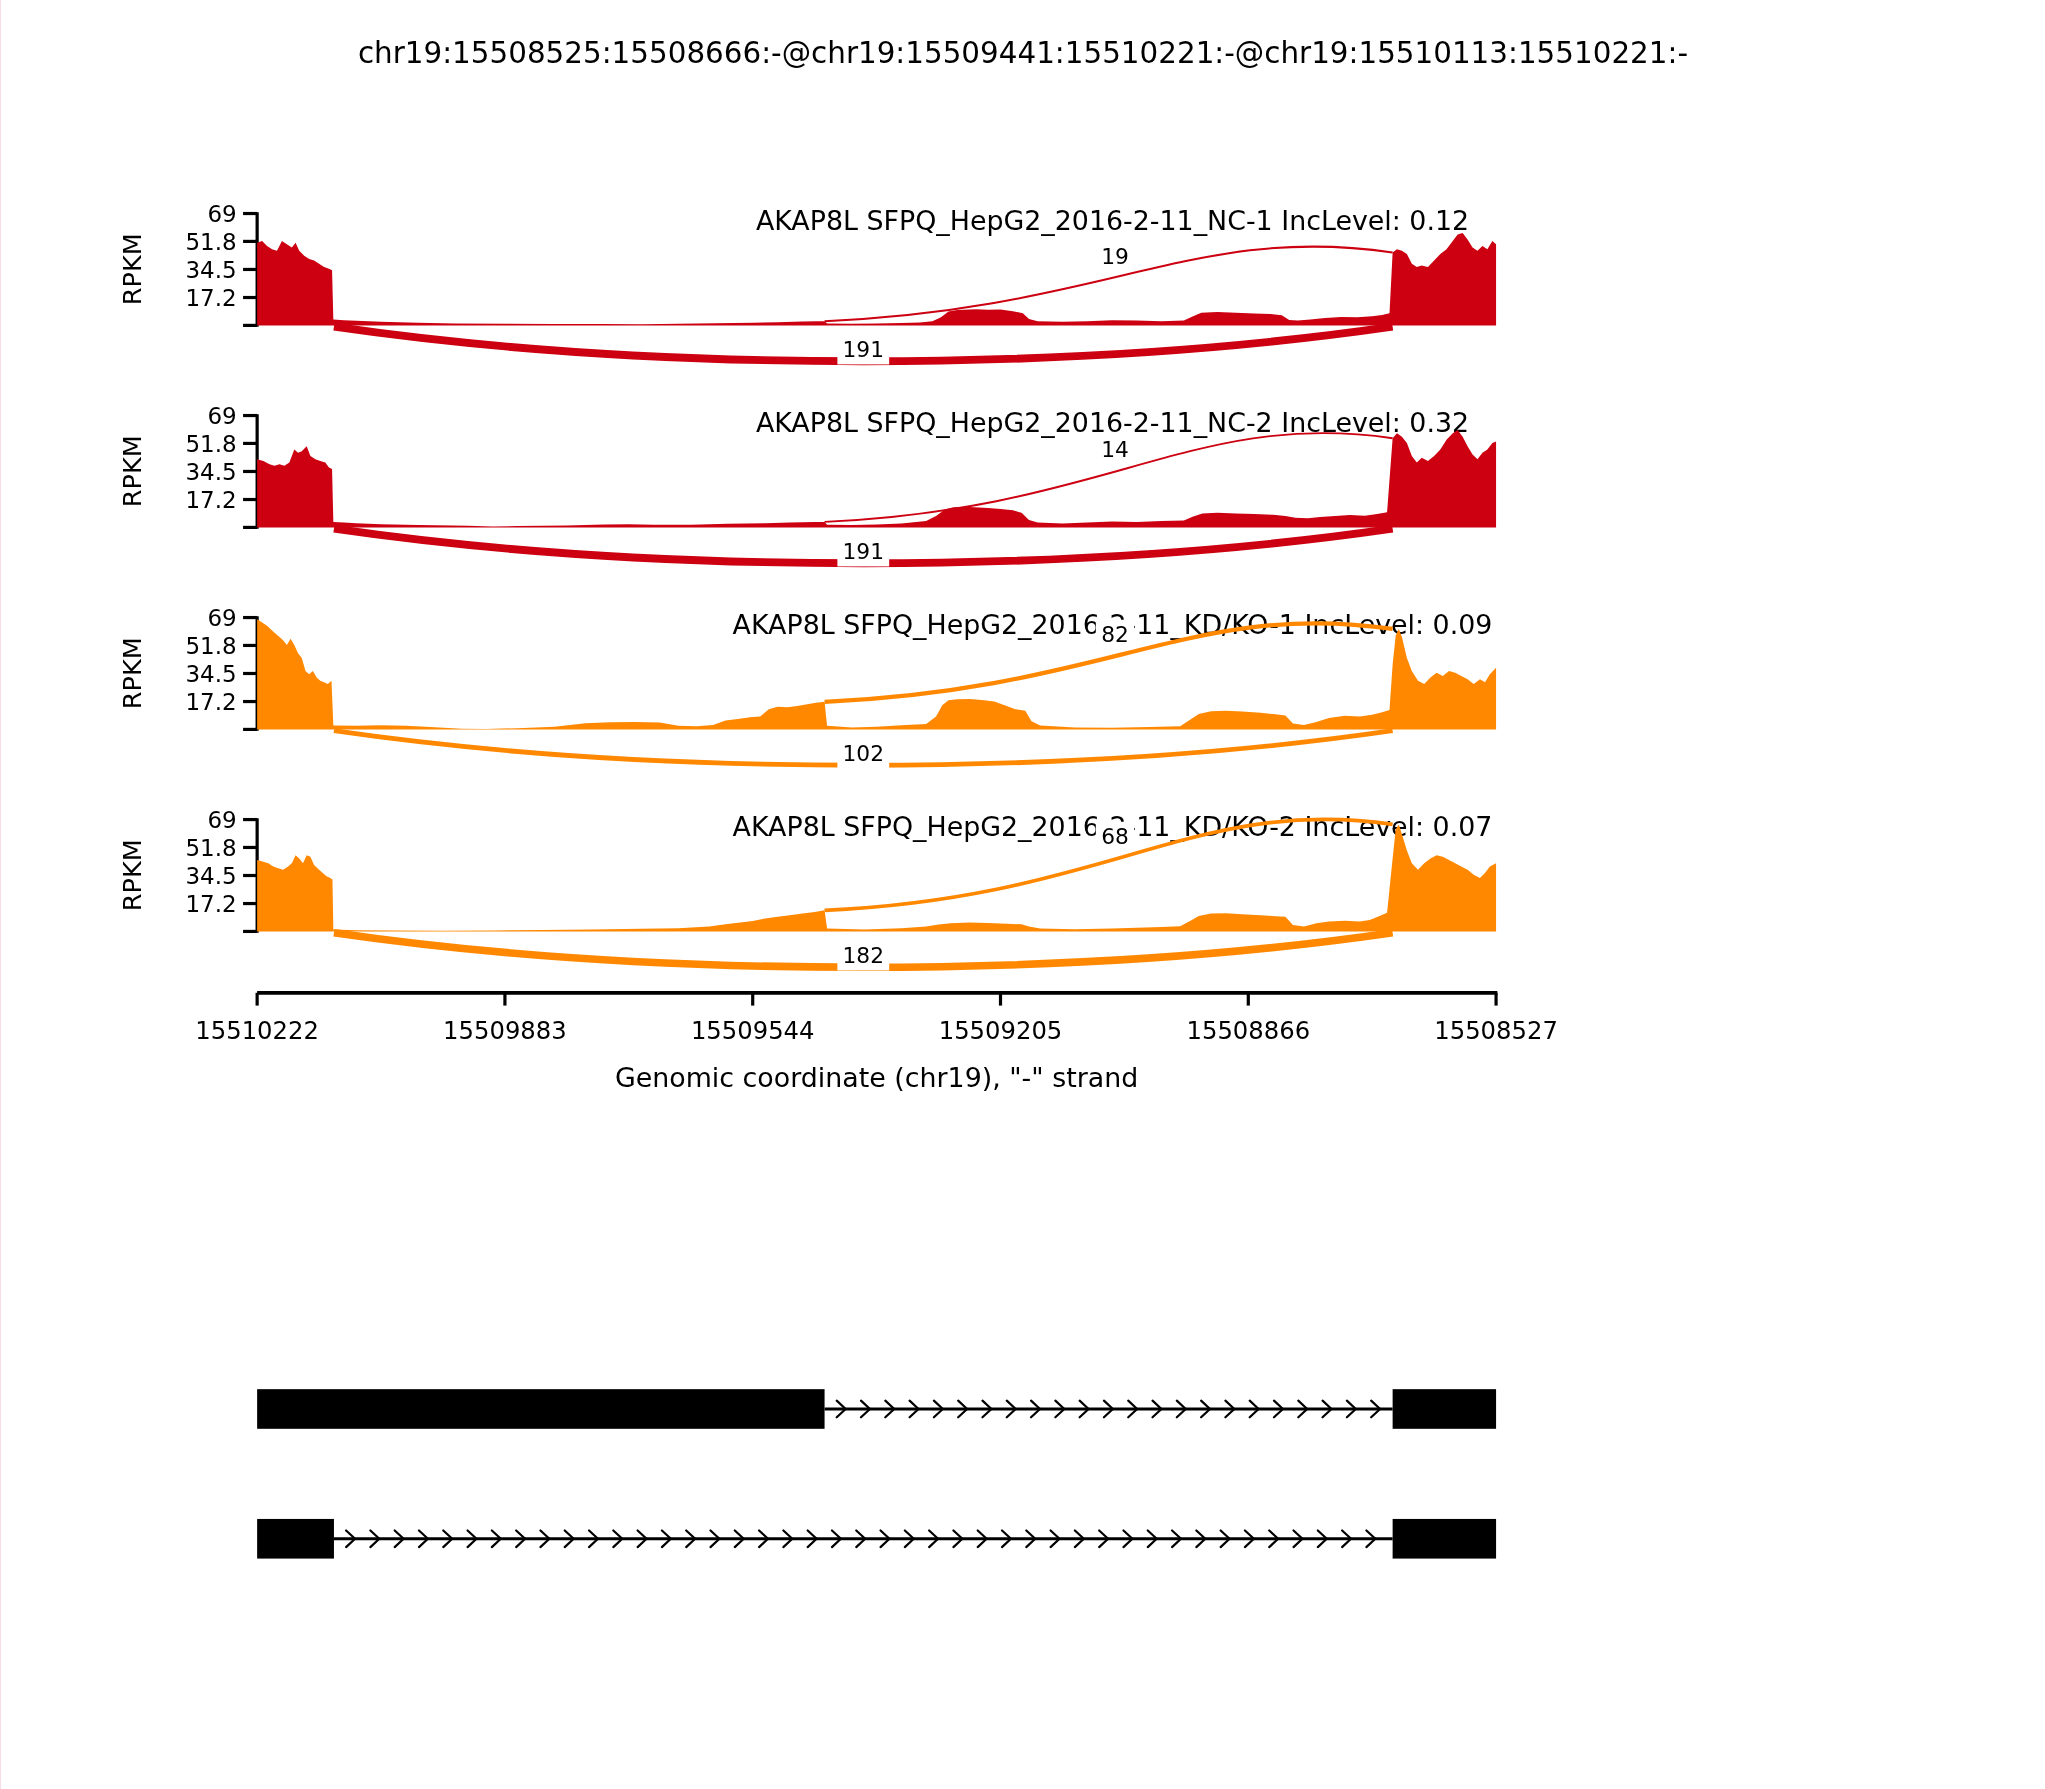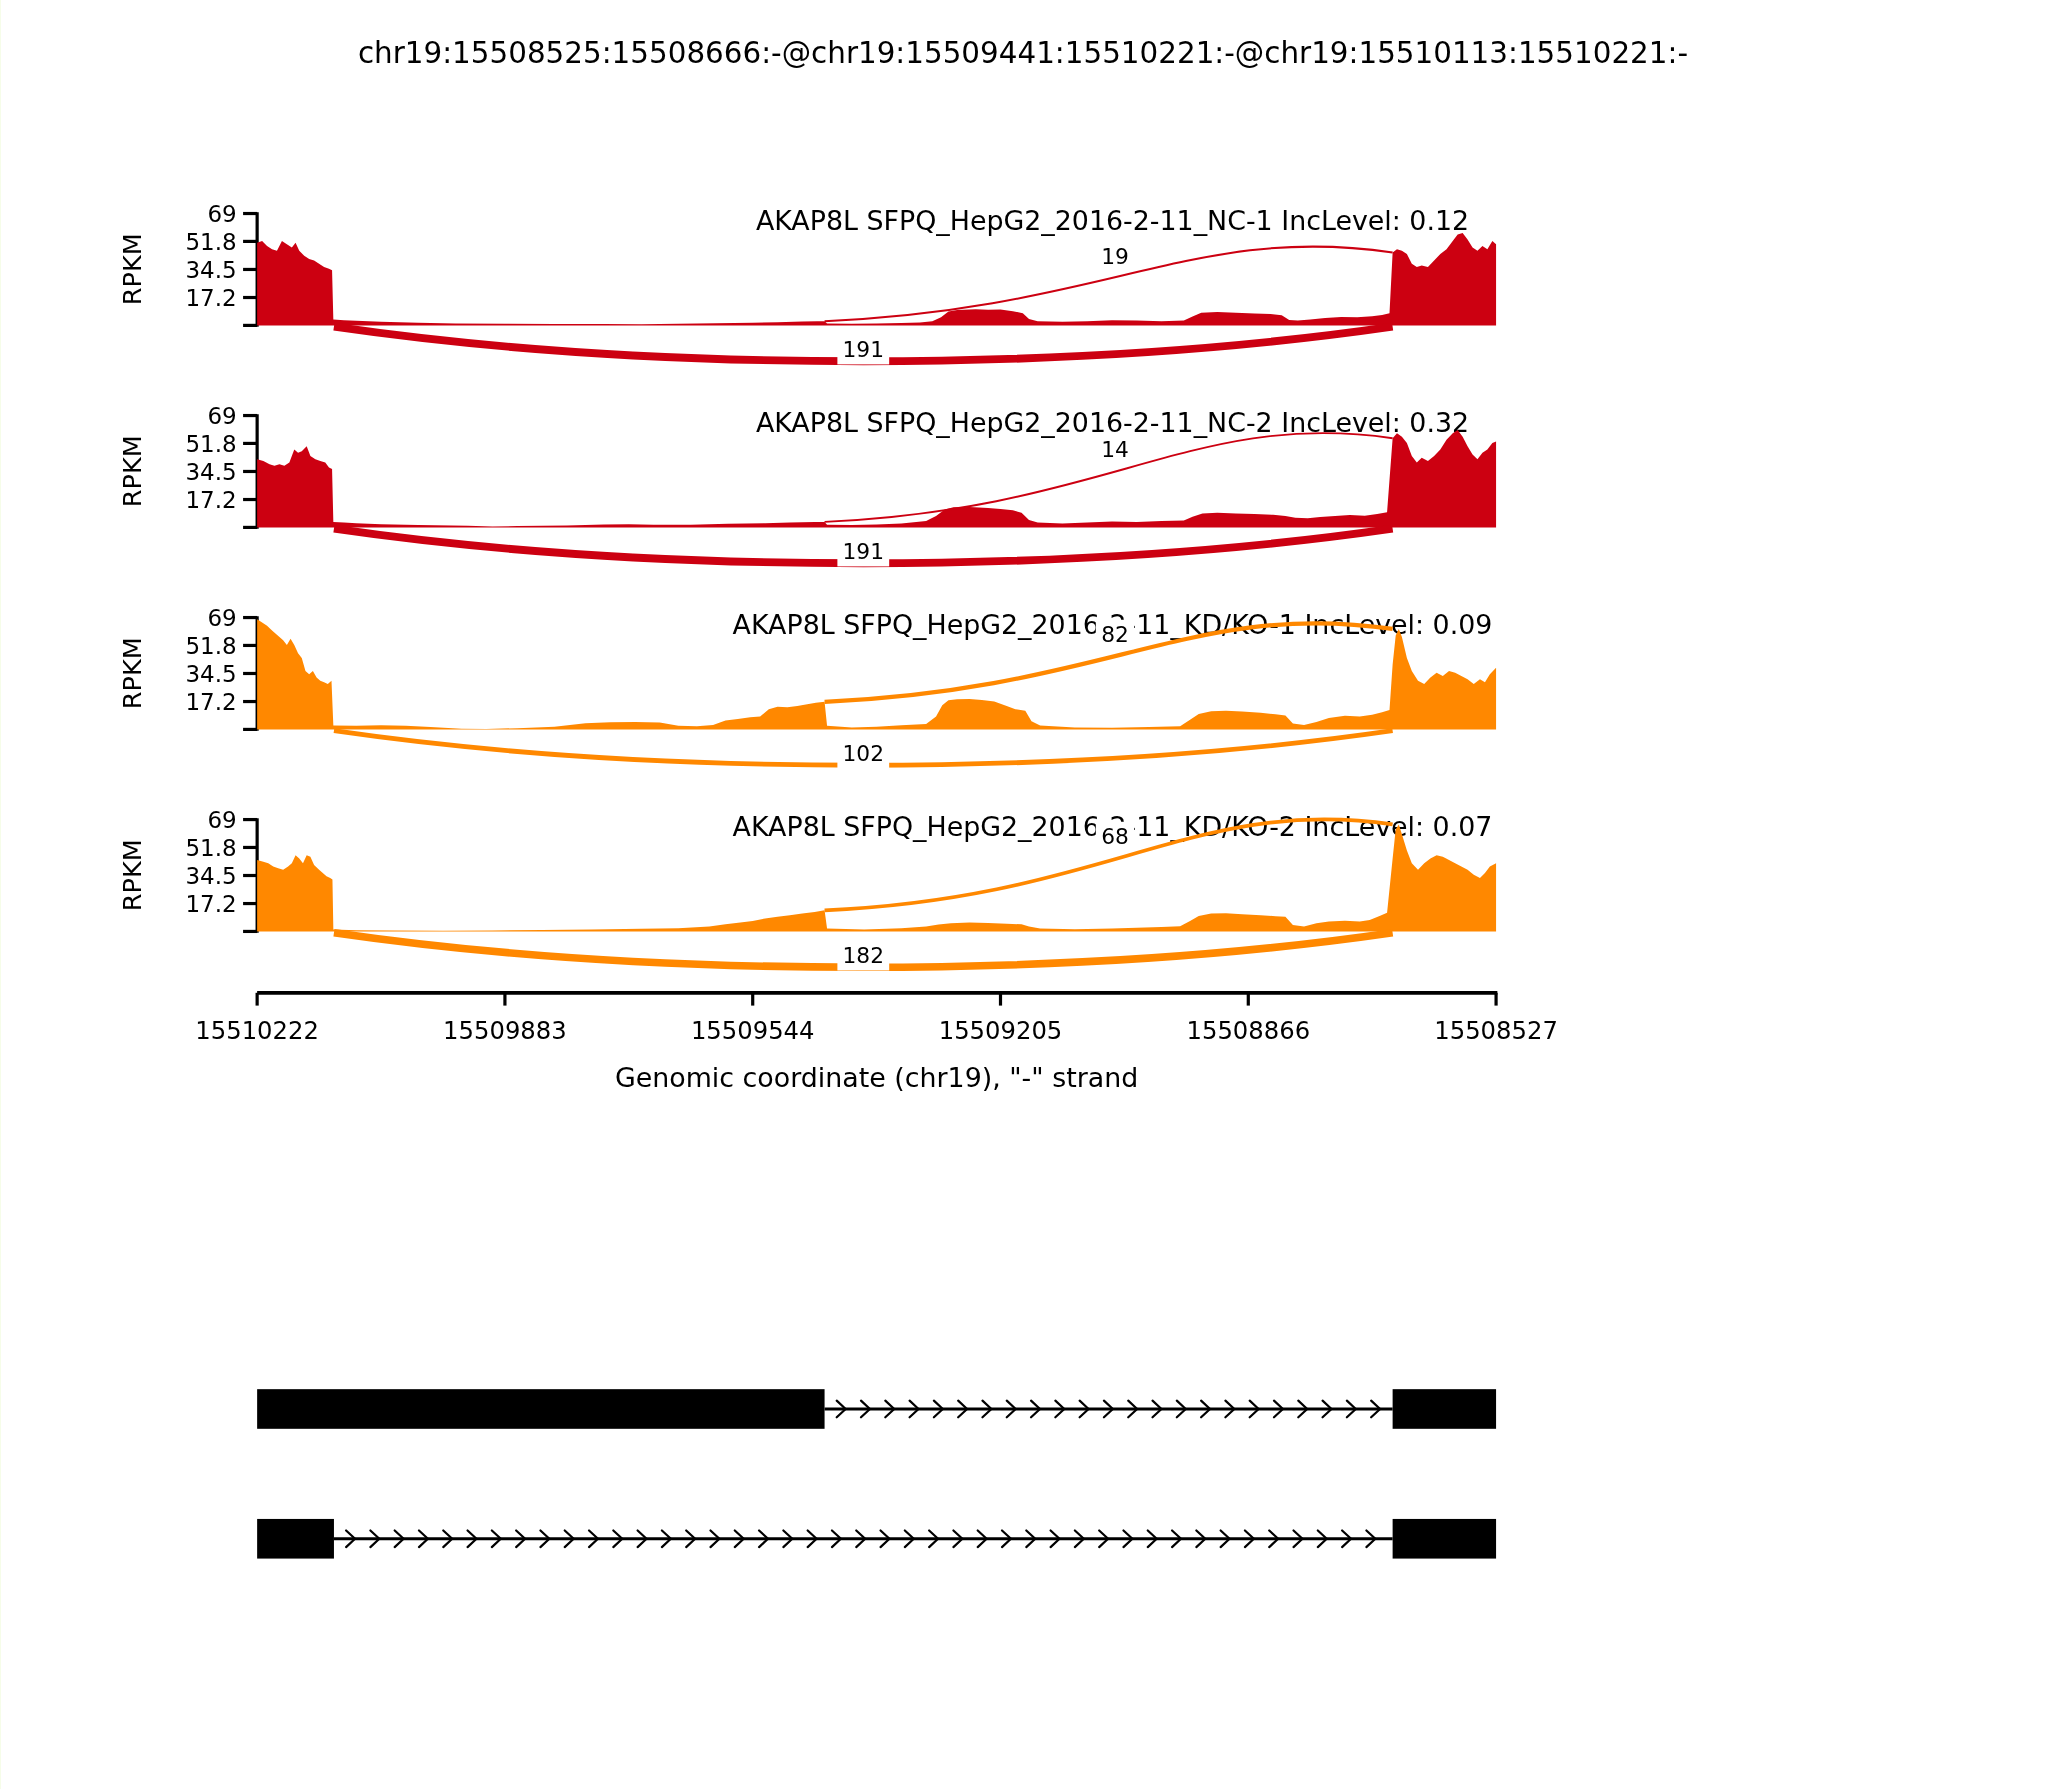--- a/index.html
+++ b/index.html
@@ -1,16 +1,16 @@
 <!DOCTYPE html>
 <html style="font-size:10.2px"><head>
 <meta charset="utf-8">
 <style>
   html,body{margin:0;padding:0;background:#ffffff;}
-  .canvas{position:relative;width:2046px;height:1790px;background:#bef264;overflow:hidden;}
+  .canvas{position:relative;width:2046px;height:1790px;background:#be185d;overflow:hidden;}
   svg text{font-family:"DejaVu Sans","Liberation Sans",sans-serif;fill:#000;}
   .fig-title{font-size:46px;}
   .track-title{font-size:42px;}
   .ytick{font-size:36px;}
   .xtick{font-size:38px;}
   .count{font-size:34px;}
   .xlabel{font-size:42px;}
   .rpkm{font-size:40px;}
   .anchor-mid{text-anchor:middle;}
   .anchor-end{text-anchor:end;}

